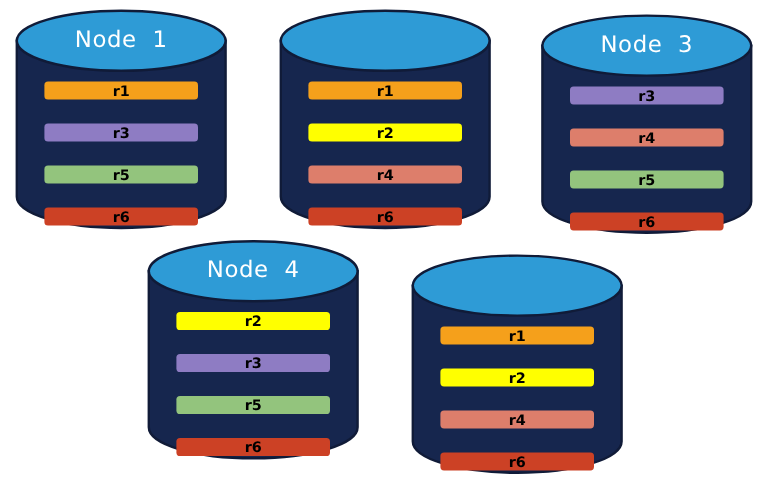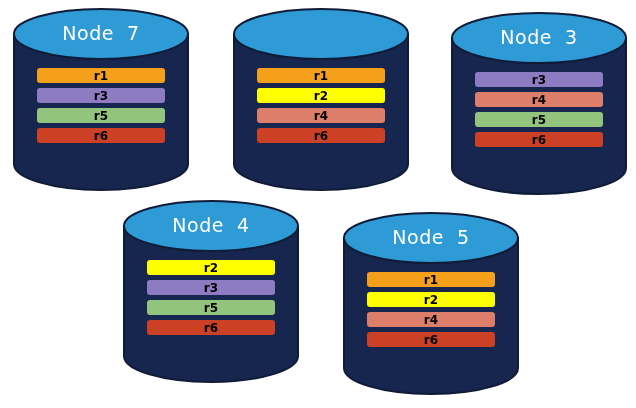--- a/index.html
+++ b/index.html
@@ -52,21 +52,21 @@
   .replica-stack {
     position: absolute;
     left: 25px;
     top: 60px;
     width: 128px;
     z-index: 2;
   }
   .replica {
     position: relative;
     height: 15px;
-    margin-bottom: 5px;
+    margin-bottom: 20px;
     border-radius: 3px;
     color: #000000;
     font-size: 12px;
     font-weight: bold;
     font-family: "DejaVu Sans", sans-serif;
     display: flex;
     align-items: center;
     justify-content: center;
     line-height: 1;
     box-sizing: border-box;
@@ -77,21 +77,21 @@
 </style>
 </head>
 <body style="background: rgb(255, 255, 255);">
 
 <div id="canvas">
     <div class="node" style="left: 12px; top: 8px;">
       <svg class="cyl-svg" viewBox="0 0 178 182">
         <path d="M 2,26 L 2,156 A 87,26 0 0 0 176,156 L 176,26 Z" fill="#16264E" stroke="#101B38" stroke-width="2"></path>
         <ellipse cx="89" cy="26" rx="87" ry="25" fill="#2E9BD6" stroke="#101B38" stroke-width="2"></ellipse>
       </svg>
-      <div class="node-label">Node  7</div>
+      <div class="node-label">Node  1</div>
       <div class="replica-stack">
         <div class="replica" style="background: rgb(245, 160, 27);">r1</div>
         <div class="replica" style="background: rgb(142, 124, 195);">r3</div>
         <div class="replica" style="background: rgb(147, 196, 125);">r5</div>
         <div class="replica" style="background: rgb(204, 65, 37);">r6</div>
       </div>
     </div>
     <div class="node" style="left: 232px; top: 8px;">
       <svg class="cyl-svg" viewBox="0 0 178 182">
         <path d="M 2,26 L 2,156 A 87,26 0 0 0 176,156 L 176,26 Z" fill="#16264E" stroke="#101B38" stroke-width="2"></path>
@@ -128,21 +128,20 @@
         <div class="replica" style="background: rgb(142, 124, 195);">r3</div>
         <div class="replica" style="background: rgb(147, 196, 125);">r5</div>
         <div class="replica" style="background: rgb(204, 65, 37);">r6</div>
       </div>
     </div>
     <div class="node" style="left: 342px; top: 212px;">
       <svg class="cyl-svg" viewBox="0 0 178 182">
         <path d="M 2,26 L 2,156 A 87,26 0 0 0 176,156 L 176,26 Z" fill="#16264E" stroke="#101B38" stroke-width="2"></path>
         <ellipse cx="89" cy="26" rx="87" ry="25" fill="#2E9BD6" stroke="#101B38" stroke-width="2"></ellipse>
       </svg>
-      <div class="node-label">Node  5</div>
       <div class="replica-stack">
         <div class="replica" style="background: rgb(245, 160, 27);">r1</div>
         <div class="replica" style="background: rgb(255, 255, 0);">r2</div>
         <div class="replica" style="background: rgb(221, 126, 107);">r4</div>
         <div class="replica" style="background: rgb(204, 65, 37);">r6</div>
       </div>
     </div>
   </div>
 
 </body></html>

